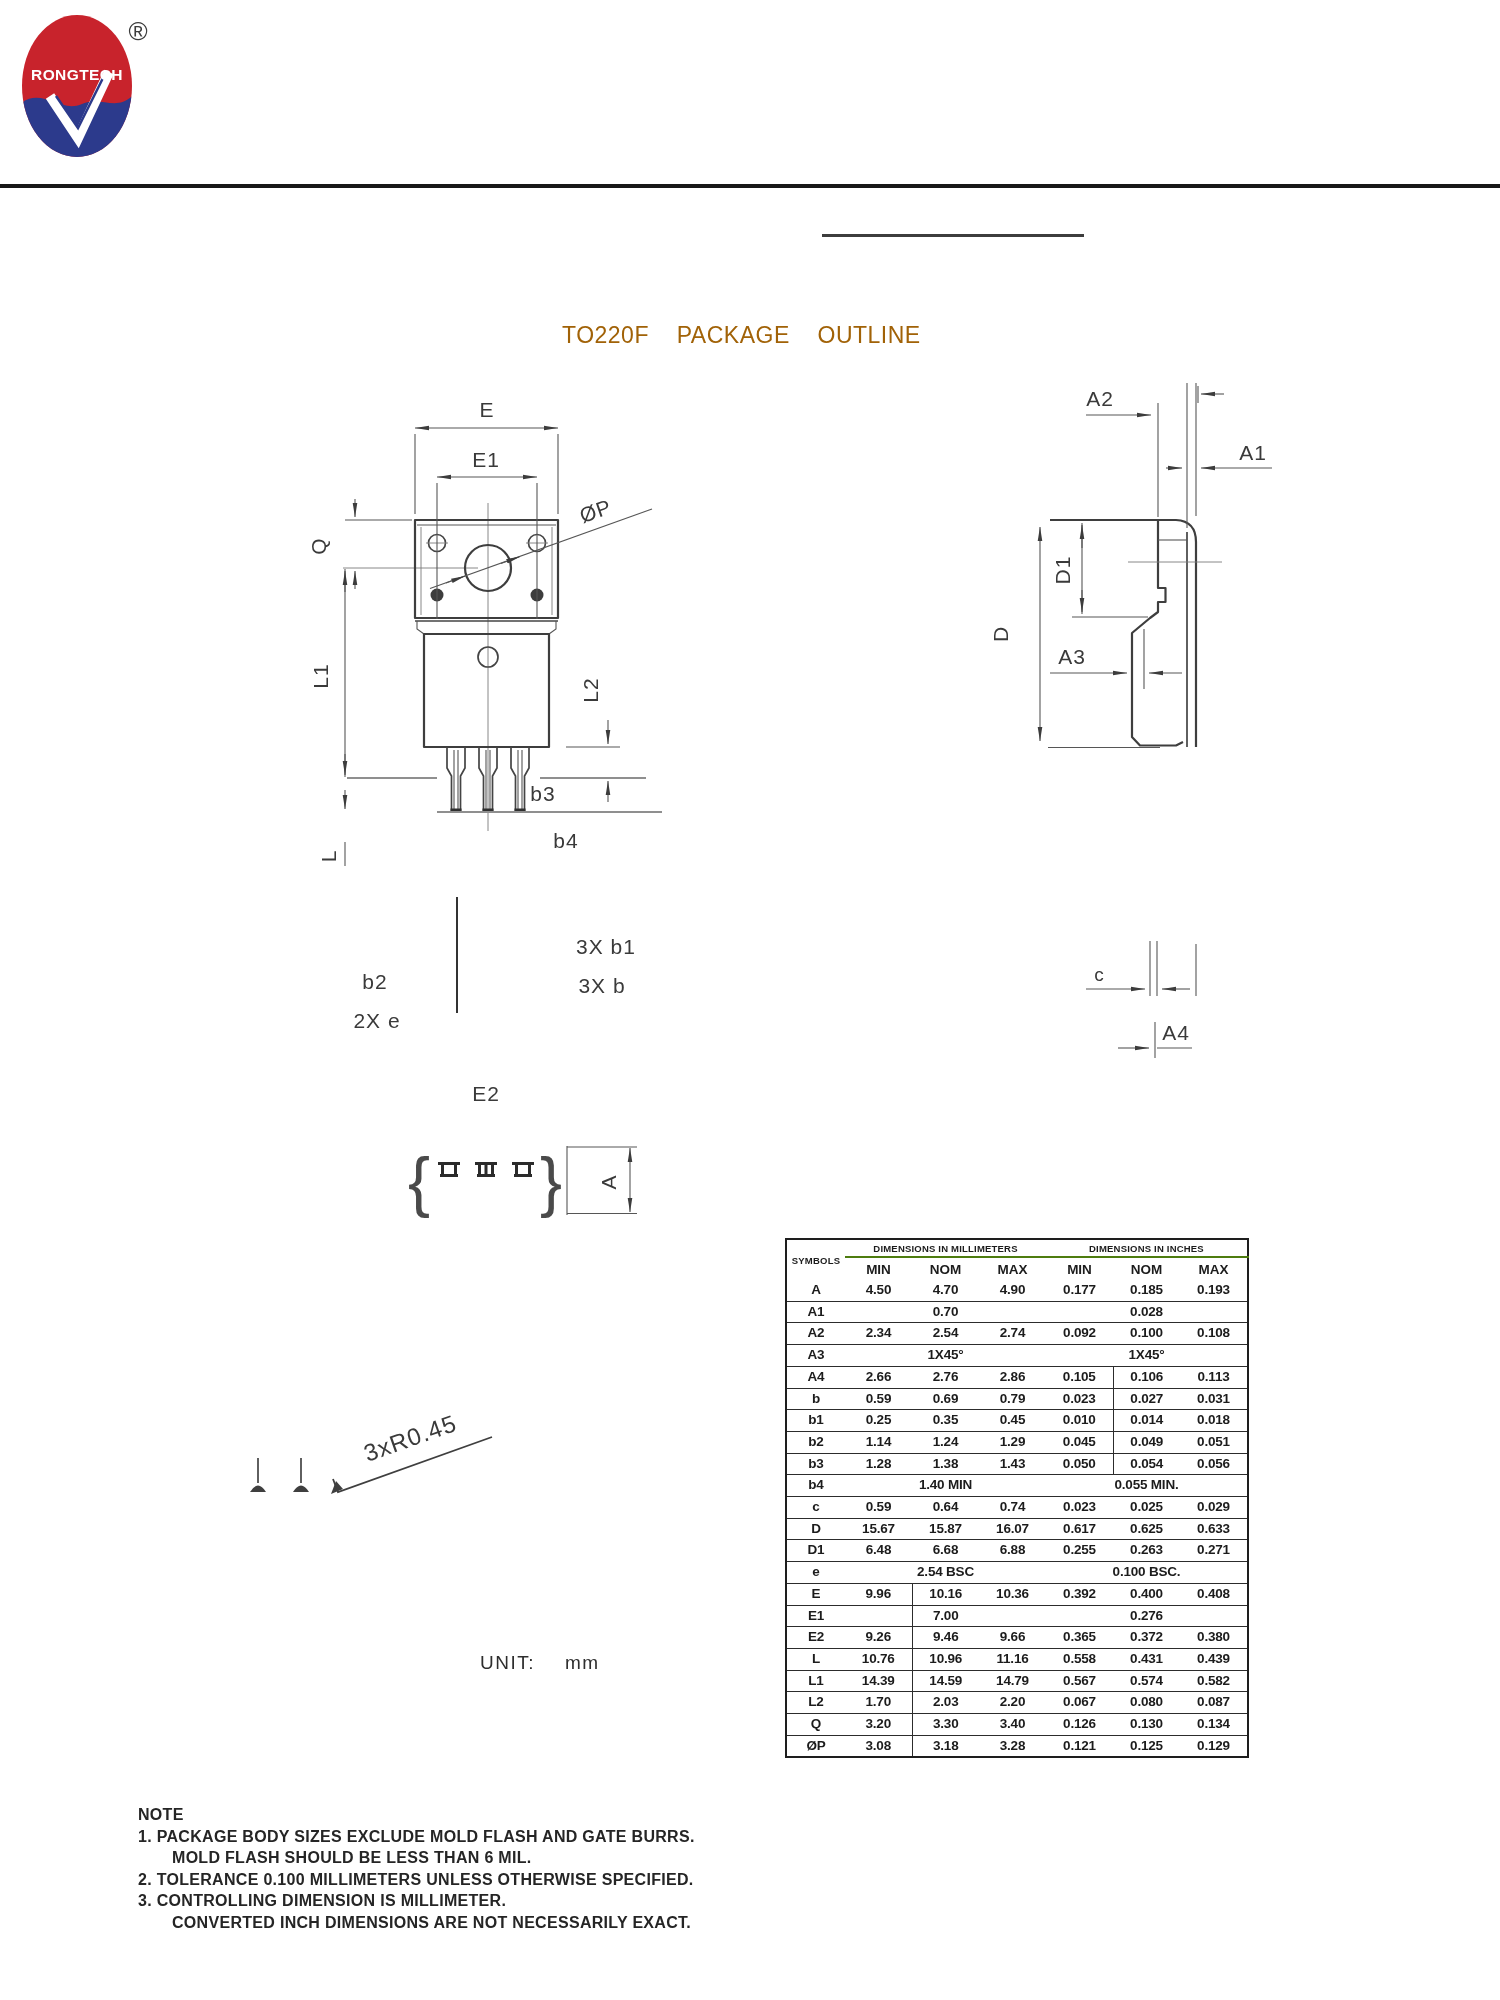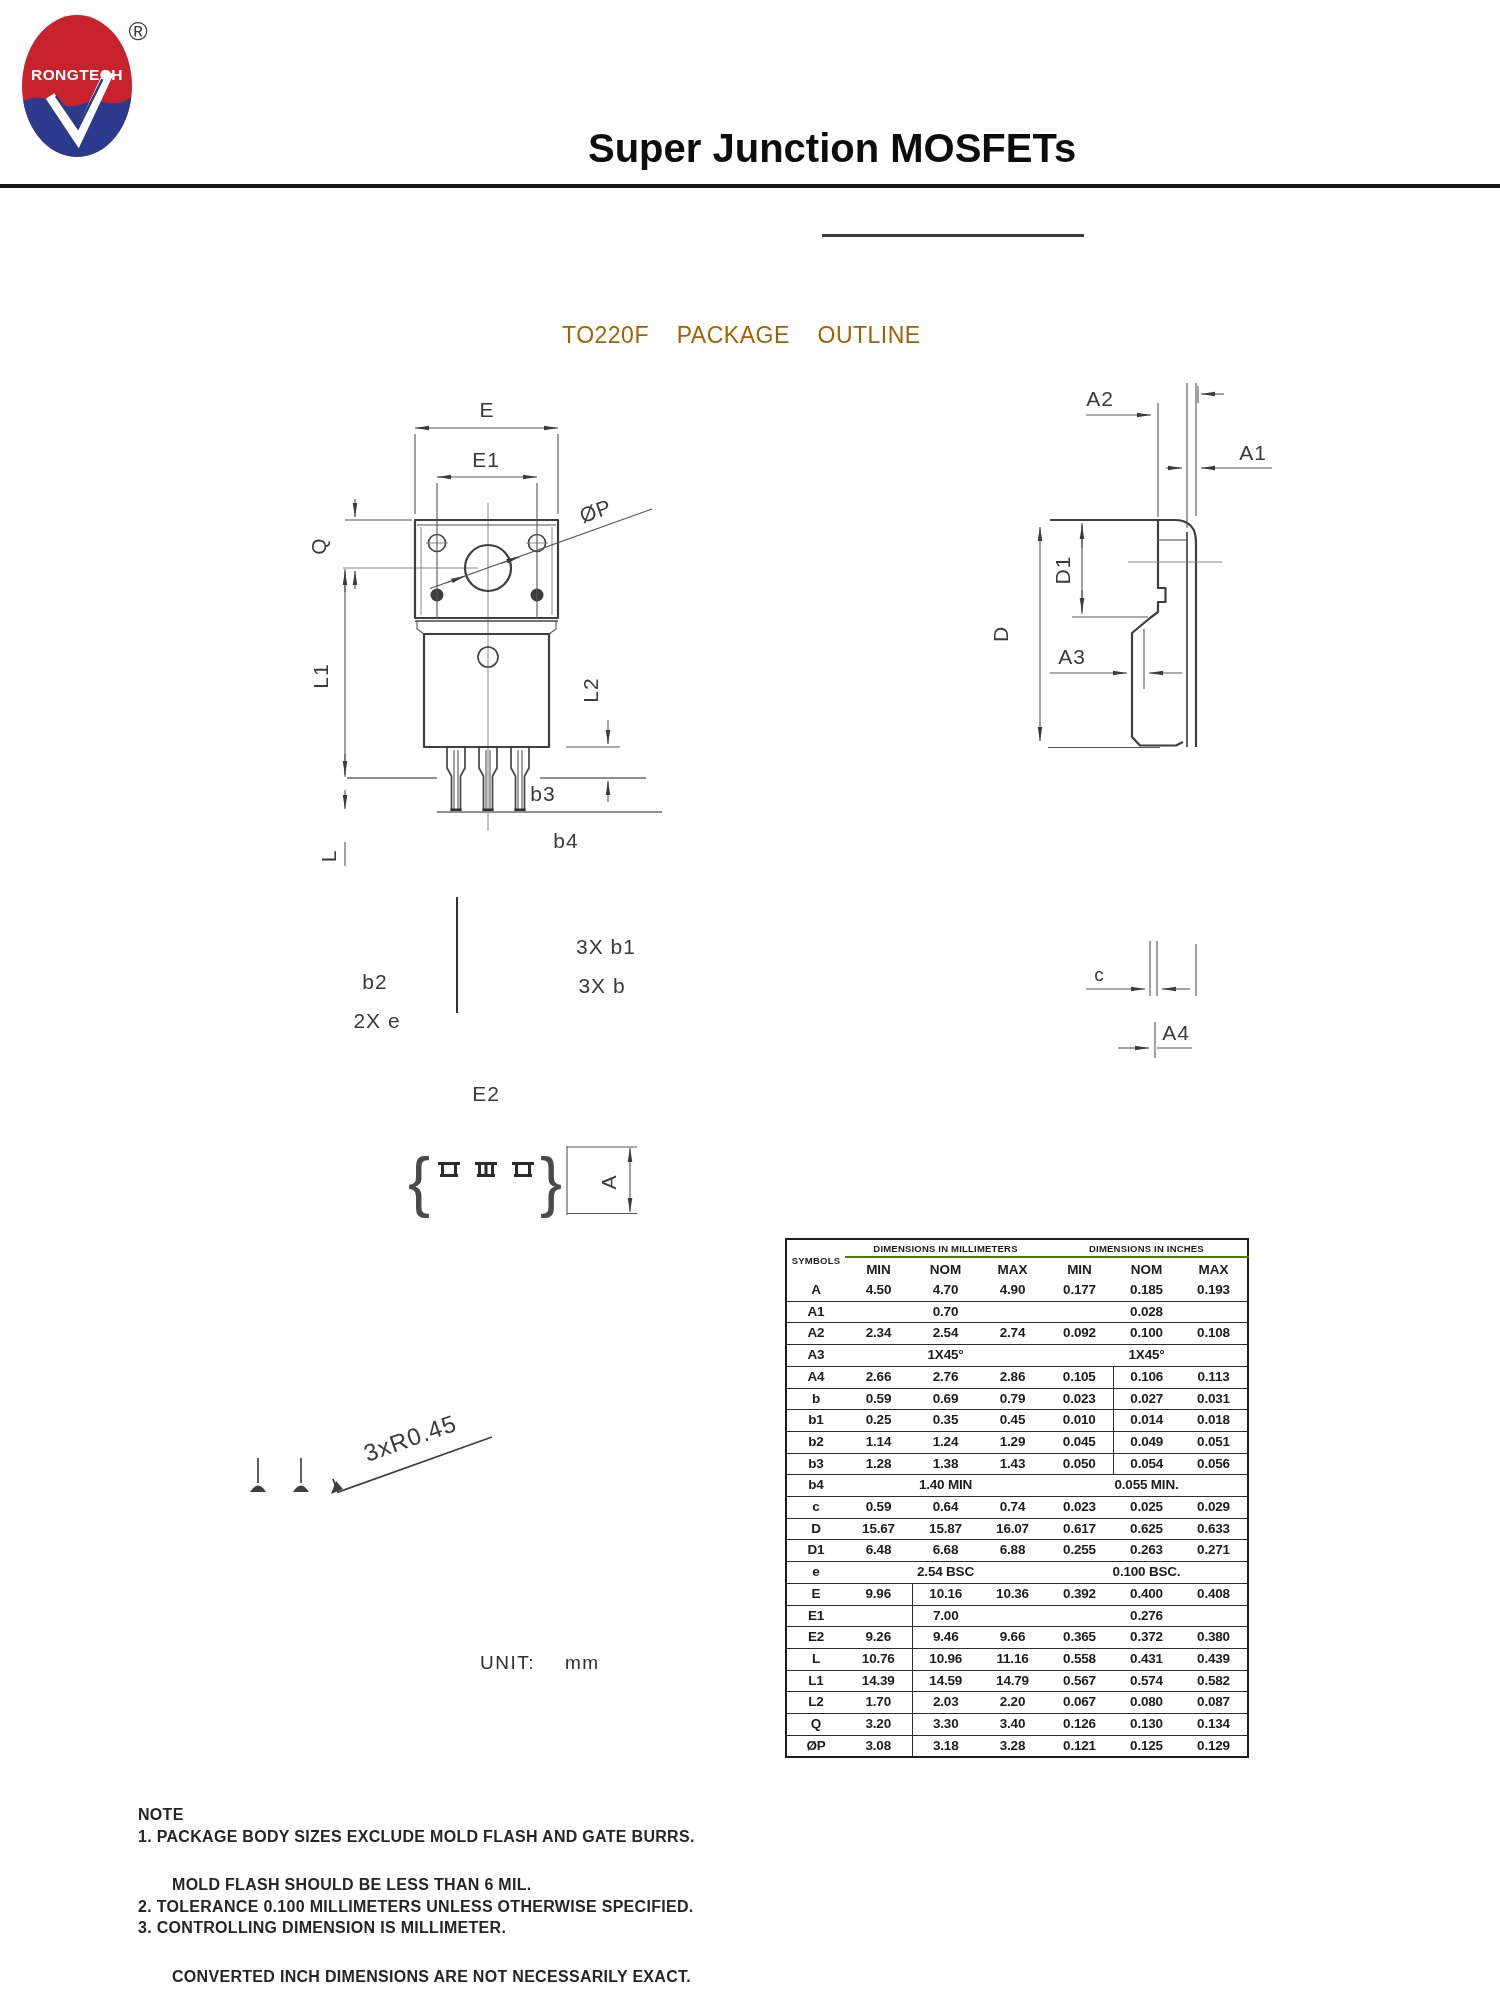--- a/index.html
+++ b/index.html
@@ -8,21 +8,21 @@
   .abs{position:absolute;}
   .part-number{left:243px;top:124px;font-size:42px;font-weight:bold;color:#0d0d0d;letter-spacing:.5px;}
   .family{left:588px;top:126px;font-size:40px;font-weight:bold;color:#0d0d0d;}
   .main-rule{left:0;top:184px;width:1500px;height:4px;background:#171717;}
   .short-rule{left:822px;top:234px;width:262px;height:3px;background:#3d3d3d;}
   .sec-title{left:562px;top:322px;font-size:23px;color:#a16207;letter-spacing:.5px;word-spacing:7px;white-space:pre;}
   .hole-title{left:119px;top:1338px;font-size:23px;color:#343434;letter-spacing:2px;word-spacing:6px;white-space:pre;}
   .unit{left:480px;top:1652px;font-size:19px;color:#2e2e2e;letter-spacing:1.5px;display:flex;gap:30px;align-items:center;}
   .notes{left:138px;top:1804px;font-size:16px;font-weight:bold;color:#252525;line-height:21.5px;letter-spacing:.3px;}
   .note-line{white-space:pre;}
-  .note-line.indent{padding-left:34px;margin-top:27px;}
+  .note-line.indent{padding-left:34px;}
 
   
   .dim-table-wrap{left:785px;top:1238px;}
   table.dim{border-collapse:collapse;table-layout:fixed;border:2.4px solid #1e1e1e;}
   table.dim th,table.dim td{padding:0;text-align:center;color:#1c1c1c;font-weight:bold;}
   th.symhead{width:58px;font-size:9.5px;letter-spacing:.2px;}
   th.sec{font-size:9.5px;letter-spacing:.2px;border-bottom:2px solid #4d7c0f;height:16px;}
   th.sub{font-size:13.5px;height:22px;width:67px;}
   table.dim td{height:20.7px;line-height:20.7px;font-size:13.5px;letter-spacing:-.2px;}
   table.dim tbody tr td{border-top:1.6px solid #2c2c2c;}
@@ -53,21 +53,20 @@
         </clipPath>
     </defs>
     <ellipse cx="57" cy="74" rx="55" ry="71" fill="#c8232c"></ellipse>
     <path clip-path="url(#logoclip)" fill="#2c3a8c" d="M0,92 C22,74 40,102 62,92 C82,83 98,102 116,80 L116,150 L0,150 Z"></path>
     <path d="M30,84 L58,126 L89,60" stroke="#ffffff" stroke-width="10" fill="none"></path>
     <path d="M36,84 L58,116 L83,66" stroke="#2c3a8c" stroke-width="2.5" fill="none"></path>
     <text class="logo-brand" x="57" y="68" text-anchor="middle">RONGTECH</text>
     <text class="regmark" x="118" y="28" text-anchor="middle">®</text>
   </svg>
 
-  <div class="abs family">Super Junction MOSFETs</div>
   <div class="abs main-rule"></div>
   <div class="abs short-rule"></div>
 
   <div class="abs sec-title">TO220F  PACKAGE  OUTLINE</div>
 
   <svg class="abs" style="left:0;top:0;" width="1500" height="2000" viewBox="0 0 1500 2000">
     <defs>
       <marker id="ar" viewBox="0 0 10 4" refX="9.8" refY="2" markerWidth="13" markerHeight="5.2" orient="auto-start-reverse">
           <path d="M0,0.4 L10,2 L0,3.6 Z" fill="#3c3c3c"></path>
         </marker>

